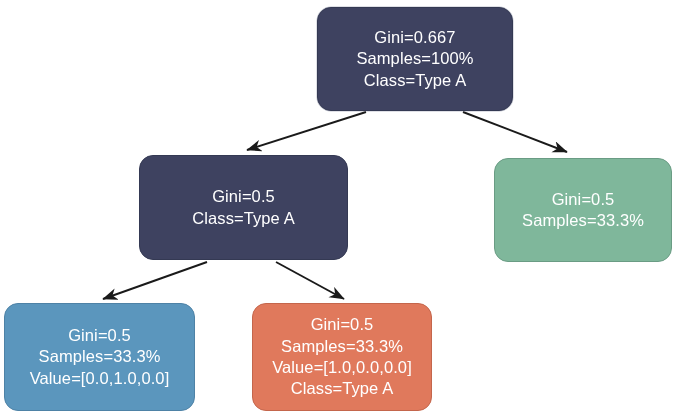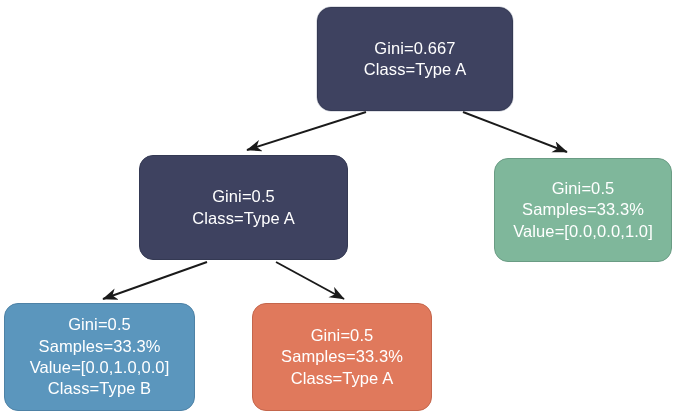--- a/index.html
+++ b/index.html
@@ -66,40 +66,40 @@
 
     <line x1="463" y1="112" x2="567" y2="152" stroke="#1a1a1a" stroke-width="1.9" marker-end="url(#arrowhead)"></line>
 
     <line x1="207" y1="262" x2="103" y2="299" stroke="#1a1a1a" stroke-width="1.9" marker-end="url(#arrowhead)"></line>
 
     <line x1="276" y1="262" x2="344" y2="299" stroke="#1a1a1a" stroke-width="1.9" marker-end="url(#arrowhead)"></line>
   </svg>
 
   <div class="node node-dark node-root" style="left:317px; top:7px; width:196px; height:104px;">
     <span class="line">Gini=0.667</span>
+    <span class="line">Samples=100%</span>
     <span class="line">Class=Type A</span>
   </div>
 
   <div class="node node-dark" style="left:139px; top:155px; width:209px; height:105px;">
     <span class="line">Gini=0.5</span>
     <span class="line">Class=Type A</span>
   </div>
 
   <div class="node node-green" style="left:494px; top:158px; width:178px; height:104px;">
     <span class="line">Gini=0.5</span>
     <span class="line">Samples=33.3%</span>
-    <span class="line">Value=[0.0,0.0,1.0]</span>
   </div>
 
   <div class="node node-blue" style="left:4px; top:303px; width:191px; height:108px;">
     <span class="line">Gini=0.5</span>
     <span class="line">Samples=33.3%</span>
     <span class="line">Value=[0.0,1.0,0.0]</span>
-    <span class="line">Class=Type B</span>
   </div>
 
   <div class="node node-orange" style="left:252px; top:303px; width:180px; height:108px;">
     <span class="line">Gini=0.5</span>
     <span class="line">Samples=33.3%</span>
+    <span class="line">Value=[1.0,0.0,0.0]</span>
     <span class="line">Class=Type A</span>
   </div>
 
 </div>
 
 </body></html>

